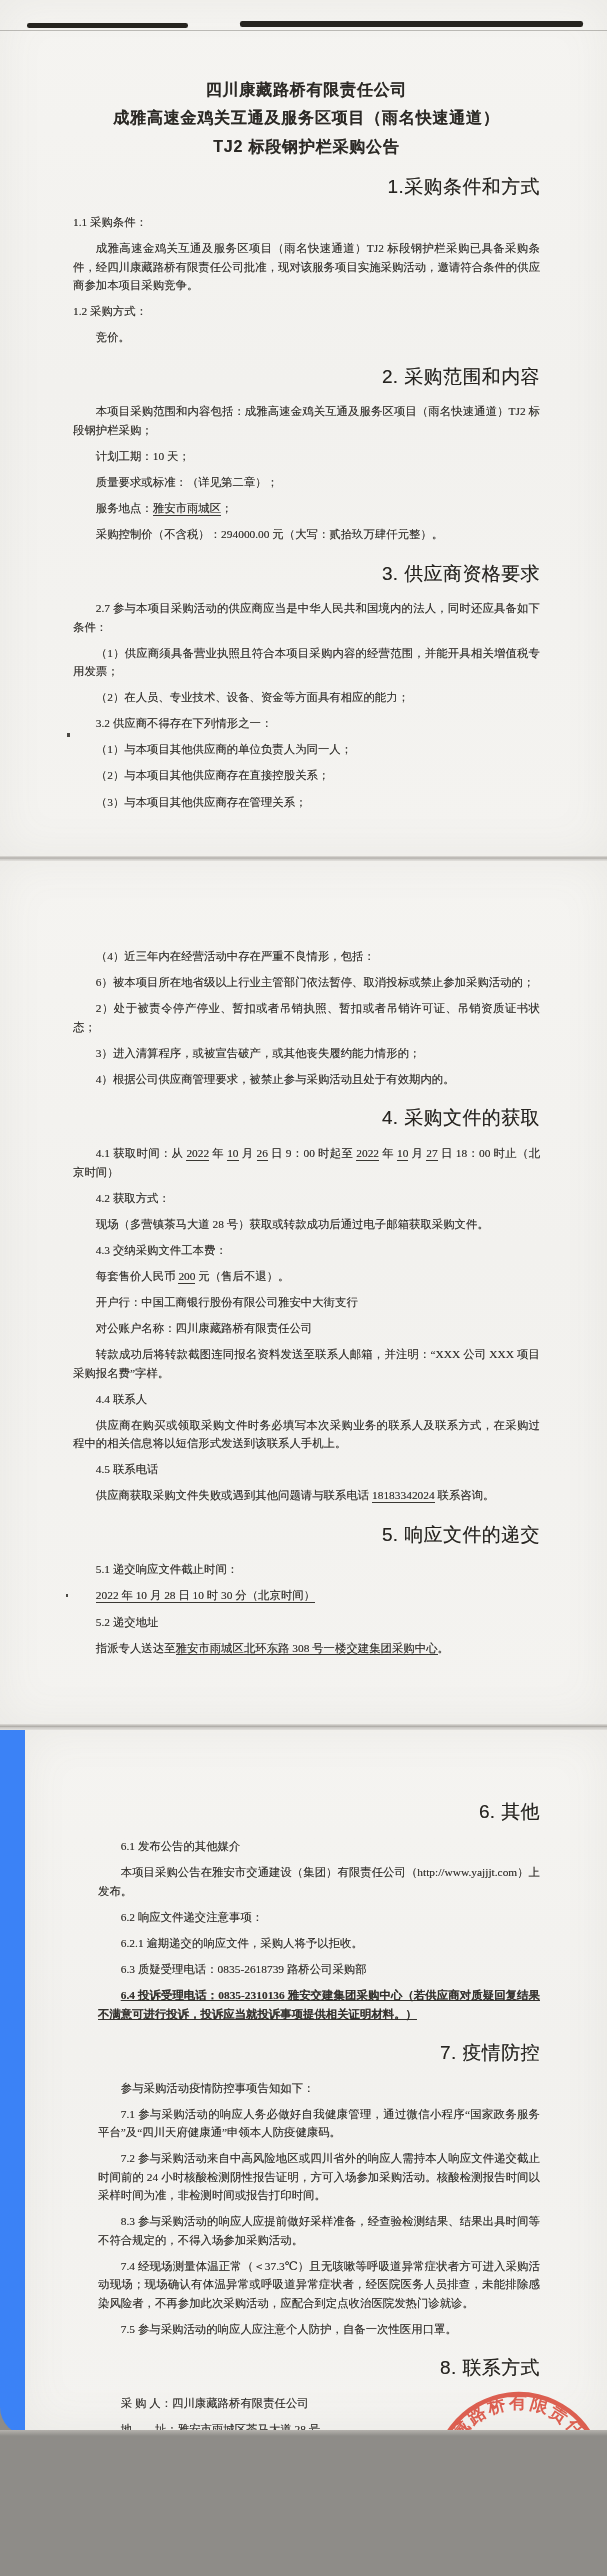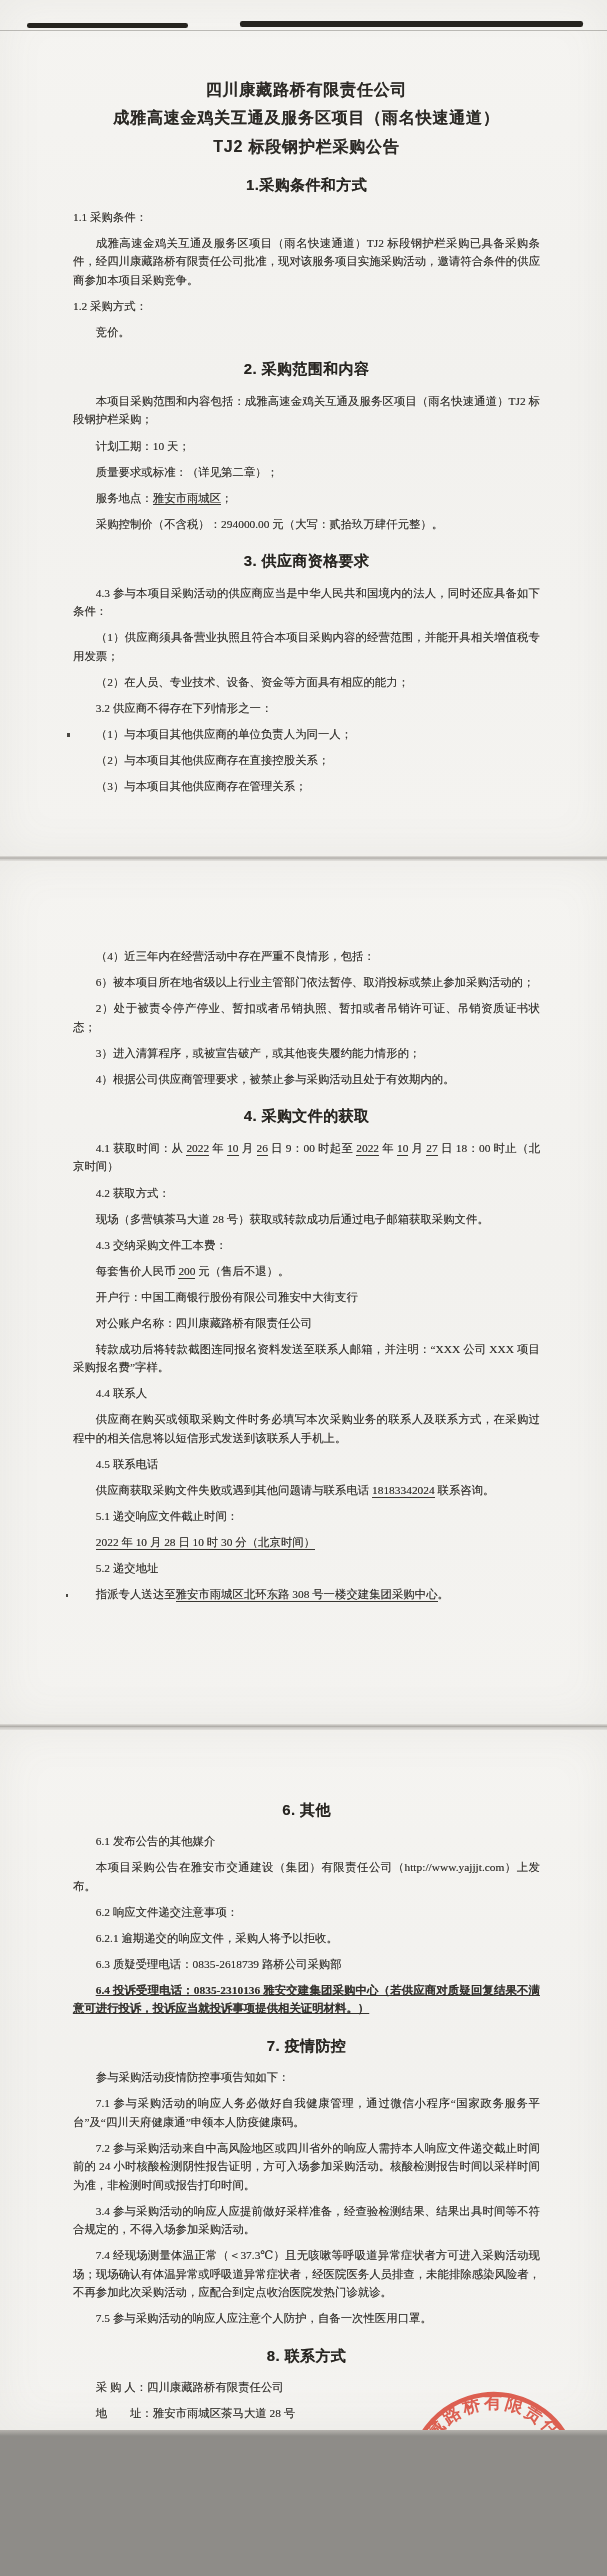--- a/index.html
+++ b/index.html
@@ -3,40 +3,40 @@
 <meta charset="utf-8">
 <style>
   html,body{margin:0;padding:0;background:#8e8c88;}
   .scan{width:607px;margin:0 auto;position:relative;background:#3b82f6;
         font-family:"Liberation Serif","DejaVu Serif",serif;color:#34322e;border-radius:29px;}
   .page{position:relative;overflow:hidden;background:linear-gradient(180deg,#f5f4f1 0%,#f2f1ee 45%,#f4f3f0 100%);
         box-shadow:inset 0 0 46px rgba(120,115,105,0.08);}
   .page-inner{padding-right:67px;padding-left:73px;}
   #page-1{height:856px;} #page-1 .page-inner{padding-top:79px;}
   #page-2{height:863px;} #page-2 .page-inner{padding-top:78px;margin-top:8px;}
-  #page-3{height:700px;} #page-3 .page-inner{padding-top:52px;}
+  #page-3{height:700px;margin-left:25px;} #page-3 .page-inner{padding-top:52px;}
   .page-sep{height:5.3px;background:linear-gradient(180deg,#dedcd8 0%,#aeaba6 45%,#c9c7c3 55%,#e3e1dd 100%);}
   .bottom-edge{height:6px;background:linear-gradient(180deg,#b5b2ad,#8e8c88);}
 
   
   .art{position:absolute;background:#26241f;border-radius:2.3px;}
   .art-line{position:absolute;height:0.8px;background:#8a8884;opacity:.55;}
   .dot{position:absolute;background:#4a4843;}
 
   
   .blk{font-size:11.4px;line-height:1.62;text-align:justify;margin:0 0 7.6px;
        text-shadow:0 0 0.3px rgba(52,50,46,.55);}
   .blk.p{text-indent:2em;}
   .blk.pf{text-indent:0;}
   .blk.pb{text-indent:2em;font-weight:700;text-decoration:underline;}
   .blk.title{font-family:"Liberation Sans","DejaVu Sans",sans-serif;font-weight:700;
        font-size:16px;line-height:1.35;text-align:center;text-indent:0;margin:0 0 6.8px;
        letter-spacing:0.8px;color:#2b2925;}
-  .blk.h{font-family:"Liberation Sans","DejaVu Sans",sans-serif;font-weight:700;
-       font-size:15px;line-height:1.3;text-align:center;text-indent:0;margin:18px 0 13px;
+  .blk.h{font-family:"Liberation Sans","DejaVu Sans",sans-serif;font-weight:400;
+       font-size:19px;line-height:1.3;text-align:right;text-indent:0;margin:18px 0 13px;
        letter-spacing:0.4px;color:#272521;}
   .u{border-bottom:0.9px solid #3a3833;padding-bottom:0.8px;}
 
   
   .closing{position:absolute;top:720px;left:333px;width:149px;text-align:center;
        font-size:11.4px;line-height:1.4;color:#2f2d29;}
   .closing .date{margin-top:10px;}
   .seal{position:absolute;top:661px;left:405px;width:178px;height:178px;
        transform:rotate(-8deg);opacity:.82;pointer-events:none;}
   .seal text{font-family:"Liberation Sans","DejaVu Sans",sans-serif;font-weight:700;}
@@ -60,21 +60,21 @@
         <div class="blk p">成雅高速金鸡关互通及服务区项目（雨名快速通道）TJ2 标段钢护栏采购已具备采购条件，经四川康藏路桥有限责任公司批准，现对该服务项目实施采购活动，邀请符合条件的供应商参加本项目采购竞争。</div>
         <div class="blk pf">1.2 采购方式：</div>
         <div class="blk p">竞价。</div>
         <div class="blk h">2. 采购范围和内容</div>
         <div class="blk p">本项目采购范围和内容包括：成雅高速金鸡关互通及服务区项目（雨名快速通道）TJ2 标段钢护栏采购；</div>
         <div class="blk p">计划工期：10 天；</div>
         <div class="blk p">质量要求或标准：（详见第二章）；</div>
         <div class="blk p"><span>服务地点：</span><span class="u">雅安市雨城区</span><span>；</span></div>
         <div class="blk p">采购控制价（不含税）：294000.00 元（大写：贰拾玖万肆仟元整）。</div>
         <div class="blk h">3. 供应商资格要求</div>
-        <div class="blk p">4.3 参与本项目采购活动的供应商应当是中华人民共和国境内的法人，同时还应具备如下条件：</div>
+        <div class="blk p">2.7 参与本项目采购活动的供应商应当是中华人民共和国境内的法人，同时还应具备如下条件：</div>
         <div class="blk p">（1）供应商须具备营业执照且符合本项目采购内容的经营范围，并能开具相关增值税专用发票；</div>
         <div class="blk p">（2）在人员、专业技术、设备、资金等方面具有相应的能力；</div>
         <div class="blk p">3.2 供应商不得存在下列情形之一：</div>
         <div class="blk p">（1）与本项目其他供应商的单位负责人为同一人；</div>
         <div class="blk p">（2）与本项目其他供应商存在直接控股关系；</div>
         <div class="blk p">（3）与本项目其他供应商存在管理关系；</div>
       </div>
   </div>
 
   <div class="page-sep"></div>
@@ -93,20 +93,21 @@
         <div class="blk p">现场（多营镇茶马大道 28 号）获取或转款成功后通过电子邮箱获取采购文件。</div>
         <div class="blk p">4.3 交纳采购文件工本费：</div>
         <div class="blk p"><span>每套售价人民币 </span><span class="u">200</span><span> 元（售后不退）。</span></div>
         <div class="blk p">开户行：中国工商银行股份有限公司雅安中大街支行</div>
         <div class="blk p">对公账户名称：四川康藏路桥有限责任公司</div>
         <div class="blk p">转款成功后将转款截图连同报名资料发送至联系人邮箱，并注明：“XXX 公司 XXX 项目采购报名费”字样。</div>
         <div class="blk p">4.4 联系人</div>
         <div class="blk p">供应商在购买或领取采购文件时务必填写本次采购业务的联系人及联系方式，在采购过程中的相关信息将以短信形式发送到该联系人手机上。</div>
         <div class="blk p">4.5 联系电话</div>
         <div class="blk p"><span>供应商获取采购文件失败或遇到其他问题请与联系电话 </span><span class="u">18183342024</span><span> 联系咨询。</span></div>
+        <div class="blk h">5. 响应文件的递交</div>
         <div class="blk p">5.1 递交响应文件截止时间：</div>
         <div class="blk p"><span class="u">2022 年 10 月 28 日 10 时 30 分（北京时间）</span></div>
         <div class="blk p">5.2 递交地址</div>
         <div class="blk p"><span>指派专人送达至</span><span class="u">雅安市雨城区北环东路 308 号一楼交建集团采购中心</span><span>。</span></div>
       </div>
   </div>
 
   <div class="page-sep"></div>
 
   <div class="page" id="page-3">
@@ -115,21 +116,21 @@
         <div class="blk p">6.1 发布公告的其他媒介</div>
         <div class="blk p">本项目采购公告在雅安市交通建设（集团）有限责任公司（http://www.yajjjt.com）上发布。</div>
         <div class="blk p">6.2 响应文件递交注意事项：</div>
         <div class="blk p">6.2.1 逾期递交的响应文件，采购人将予以拒收。</div>
         <div class="blk p">6.3 质疑受理电话：0835-2618739 路桥公司采购部</div>
         <div class="blk pb">6.4 投诉受理电话：0835-2310136 雅安交建集团采购中心（若供应商对质疑回复结果不满意可进行投诉，投诉应当就投诉事项提供相关证明材料。）</div>
         <div class="blk h">7. 疫情防控</div>
         <div class="blk p">参与采购活动疫情防控事项告知如下：</div>
         <div class="blk p">7.1 参与采购活动的响应人务必做好自我健康管理，通过微信小程序“国家政务服务平台”及“四川天府健康通”申领本人防疫健康码。</div>
         <div class="blk p">7.2 参与采购活动来自中高风险地区或四川省外的响应人需持本人响应文件递交截止时间前的 24 小时核酸检测阴性报告证明，方可入场参加采购活动。核酸检测报告时间以采样时间为准，非检测时间或报告打印时间。</div>
-        <div class="blk p">3.4 参与采购活动的响应人应提前做好采样准备，经查验检测结果、结果出具时间等不符合规定的，不得入场参加采购活动。</div>
+        <div class="blk p">8.3 参与采购活动的响应人应提前做好采样准备，经查验检测结果、结果出具时间等不符合规定的，不得入场参加采购活动。</div>
         <div class="blk p">7.4 经现场测量体温正常（＜37.3℃）且无咳嗽等呼吸道异常症状者方可进入采购活动现场；现场确认有体温异常或呼吸道异常症状者，经医院医务人员排查，未能排除感染风险者，不再参加此次采购活动，应配合到定点收治医院发热门诊就诊。</div>
         <div class="blk p">7.5 参与采购活动的响应人应注意个人防护，自备一次性医用口罩。</div>
         <div class="blk h">8. 联系方式</div>
         <div class="blk p">采 购 人：四川康藏路桥有限责任公司</div>
         <div class="blk p">地　　址：雅安市雨城区茶马大道 28 号</div>
         <div class="blk p">邮　　编：625000</div>
         <div class="blk p">联 系 人：任女士、芦女士、马先生</div>
         <div class="blk p">电　　话：18183342024、15181245552、18180004107</div>
         <div class="blk p">电子邮箱：1290098879@qq.com</div>
       </div>

